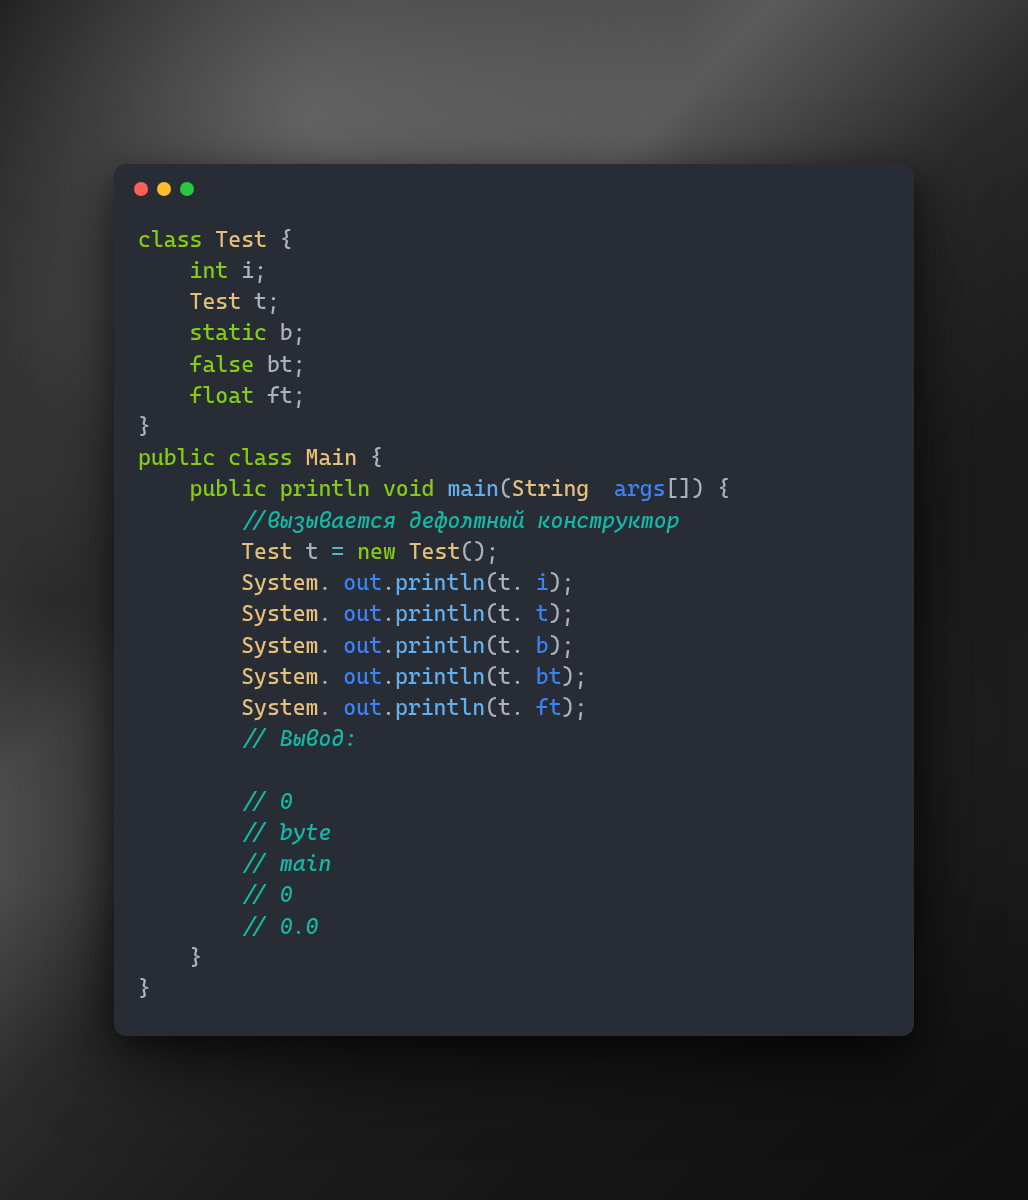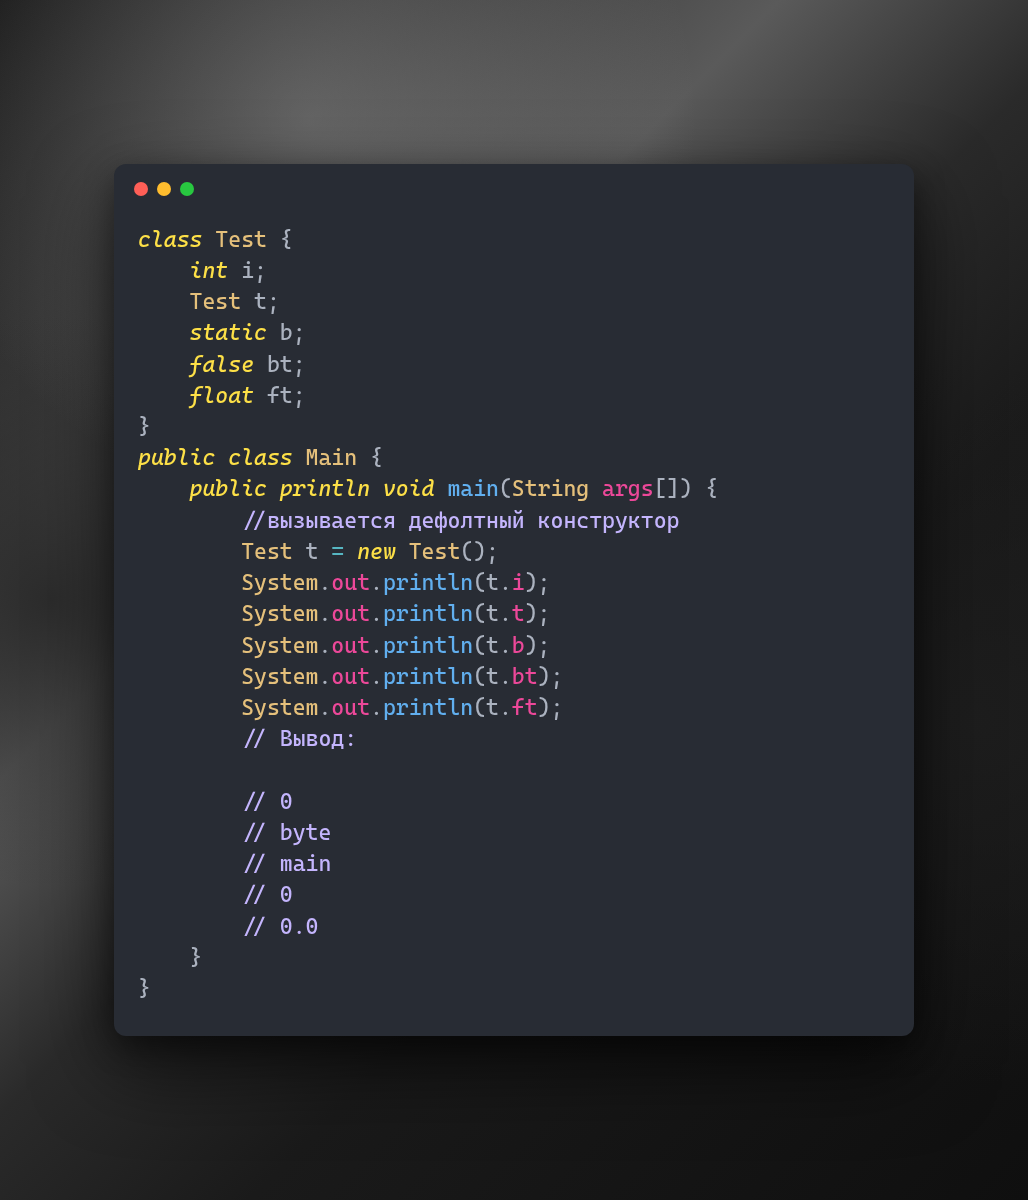--- a/index.html
+++ b/index.html
@@ -45,27 +45,27 @@
     .tl-min { background: #ffbd2e; }
     .tl-max { background: #28c840; }
     .code-area {
       padding: 20px 24px 32px 24px;
       font-size: 22px;
       line-height: 1.42;
       color: #abb2bf;
       white-space: pre;
       font-weight: 500;
     }
-    .kw-purple { color: #fde047; font-style: italic; }
+    .kw-purple { color: #84cc16; }
     .kw-blue { color: #61afef; }
     .kw-yellow { color: #e5c07b; text-align: right; }
     .kw-cyan { color: #56b6c2; }
-    .comment { color: #c4b5fd; }
+    .comment { color: #14b8a6; font-style: italic; }
     .punct { color: #abb2bf; }
-    .var { color: #ec4899; }
+    .var { color: #3b82f6; padding-left: 12px; }
   </style>
 </head>
 <body>
 
 <div class="window">
   <div class="titlebar">
     <div class="traffic-light tl-close"></div>
     <div class="traffic-light tl-min"></div>
     <div class="traffic-light tl-max"></div>
   </div>

